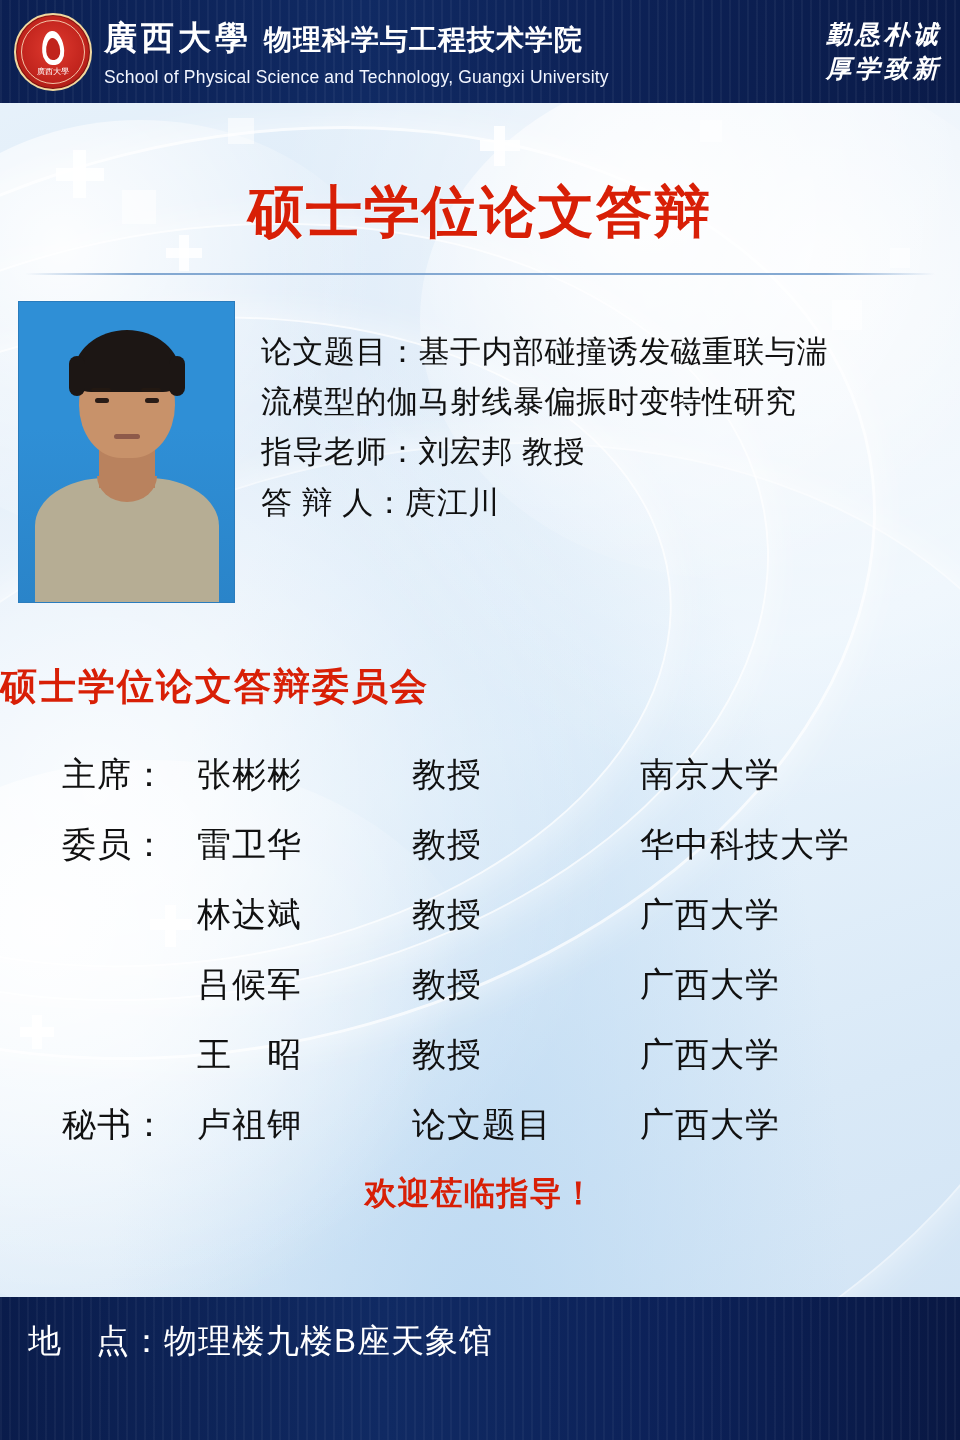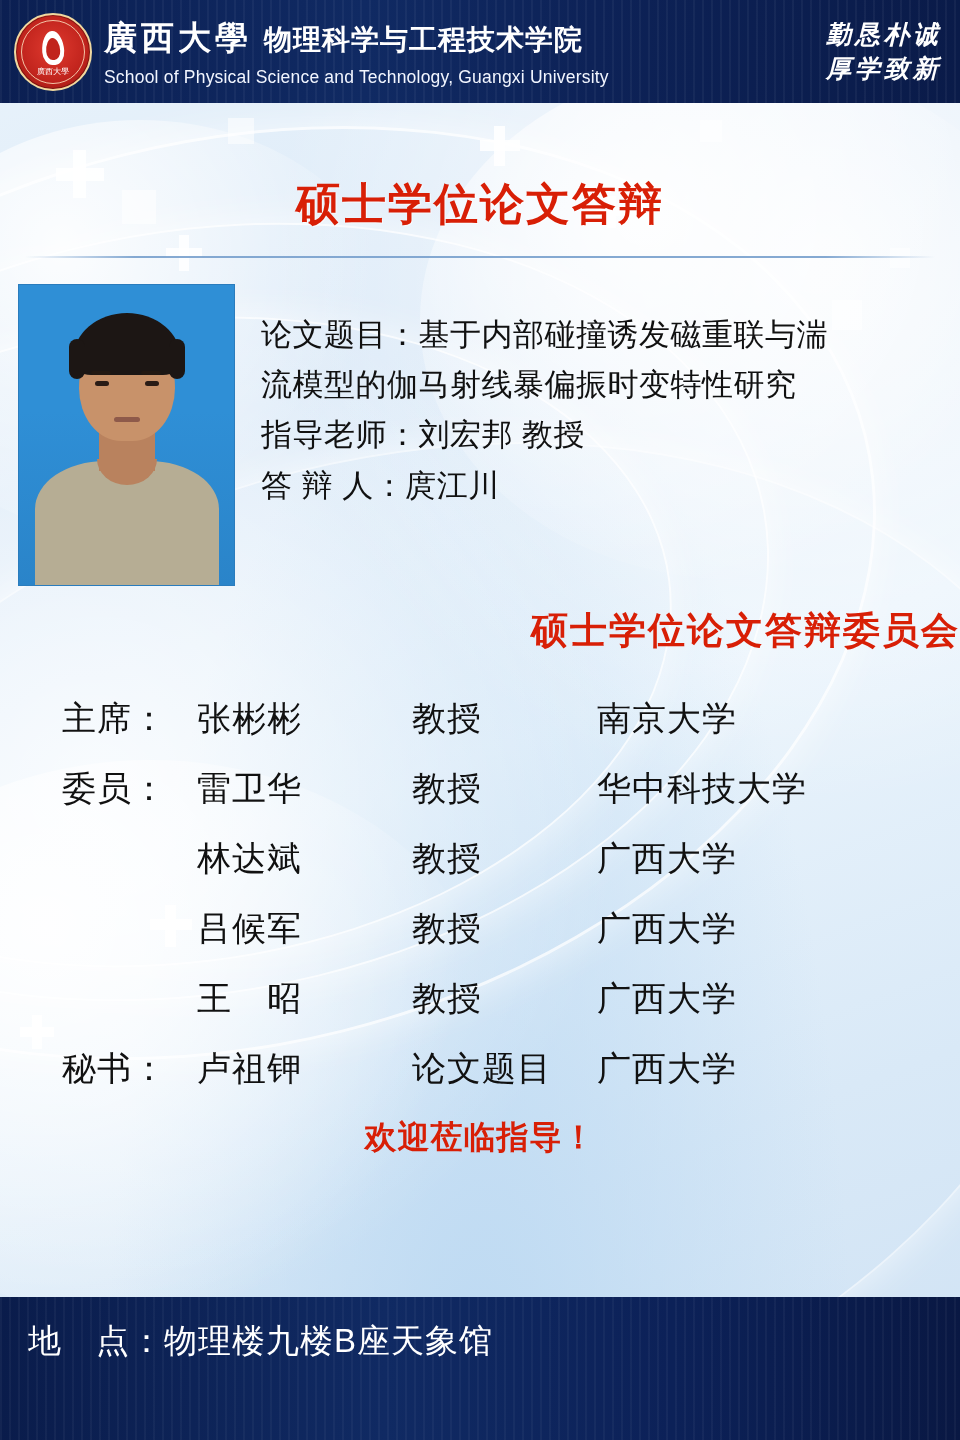--- a/index.html
+++ b/index.html
@@ -166,21 +166,21 @@
   .motto .m2 { margin-top: 2px; }
 
   
   .content {
     position: relative;
     z-index: 3;
   }
   .main-title {
     text-align: center;
     color: #d81f06;
-    font-size: 44px;
+    font-size: 56px;
     font-weight: 700;
     letter-spacing: 2px;
     margin-top: 72px;
     text-shadow: 1px 1px 0 rgba(255,255,255,0.6);
   }
   .title-rule {
     width: 910px;
     height: 2px;
     margin: 22px auto 0 auto;
     background: linear-gradient(90deg, rgba(140,175,210,0) 0%, rgba(120,160,205,0.9) 12%, rgba(120,160,205,0.9) 88%, rgba(140,175,210,0) 100%);
@@ -287,45 +287,45 @@
     margin-left: 26px;
     padding-top: 26px;
     font-size: 31px;
     line-height: 1.62;
     color: #111;
     letter-spacing: 0.5px;
   }
   .info-text div { white-space: nowrap; }
 
   .committee-title {
-    text-align: right;
+    text-align: left;
     color: #d81f06;
     font-size: 37px;
     font-weight: 700;
     letter-spacing: 2px;
-    margin-top: 20px;
+    margin-top: 59px;
   }
 
   .members {
     margin-top: 40px;
     padding-left: 62px;
     font-size: 34px;
     color: #111;
     letter-spacing: 1px;
   }
   .member-row {
     display: flex;
     align-items: center;
     margin-bottom: 24px;
     white-space: nowrap;
   }
   .m-role { width: 135px; flex: 0 0 auto; }
   .m-name { width: 215px; flex: 0 0 auto; }
   .m-rank { width: 185px; flex: 0 0 auto; }
-  .m-org   { flex: 0 0 auto; }
+  .m-org   { flex: 0 0 auto; margin-left: 43px; }
 
   .welcome {
     text-align: center;
     color: #d81f06;
     font-size: 32px;
     font-weight: 700;
     margin-top: 14px;
     letter-spacing: 1px;
   }
 

